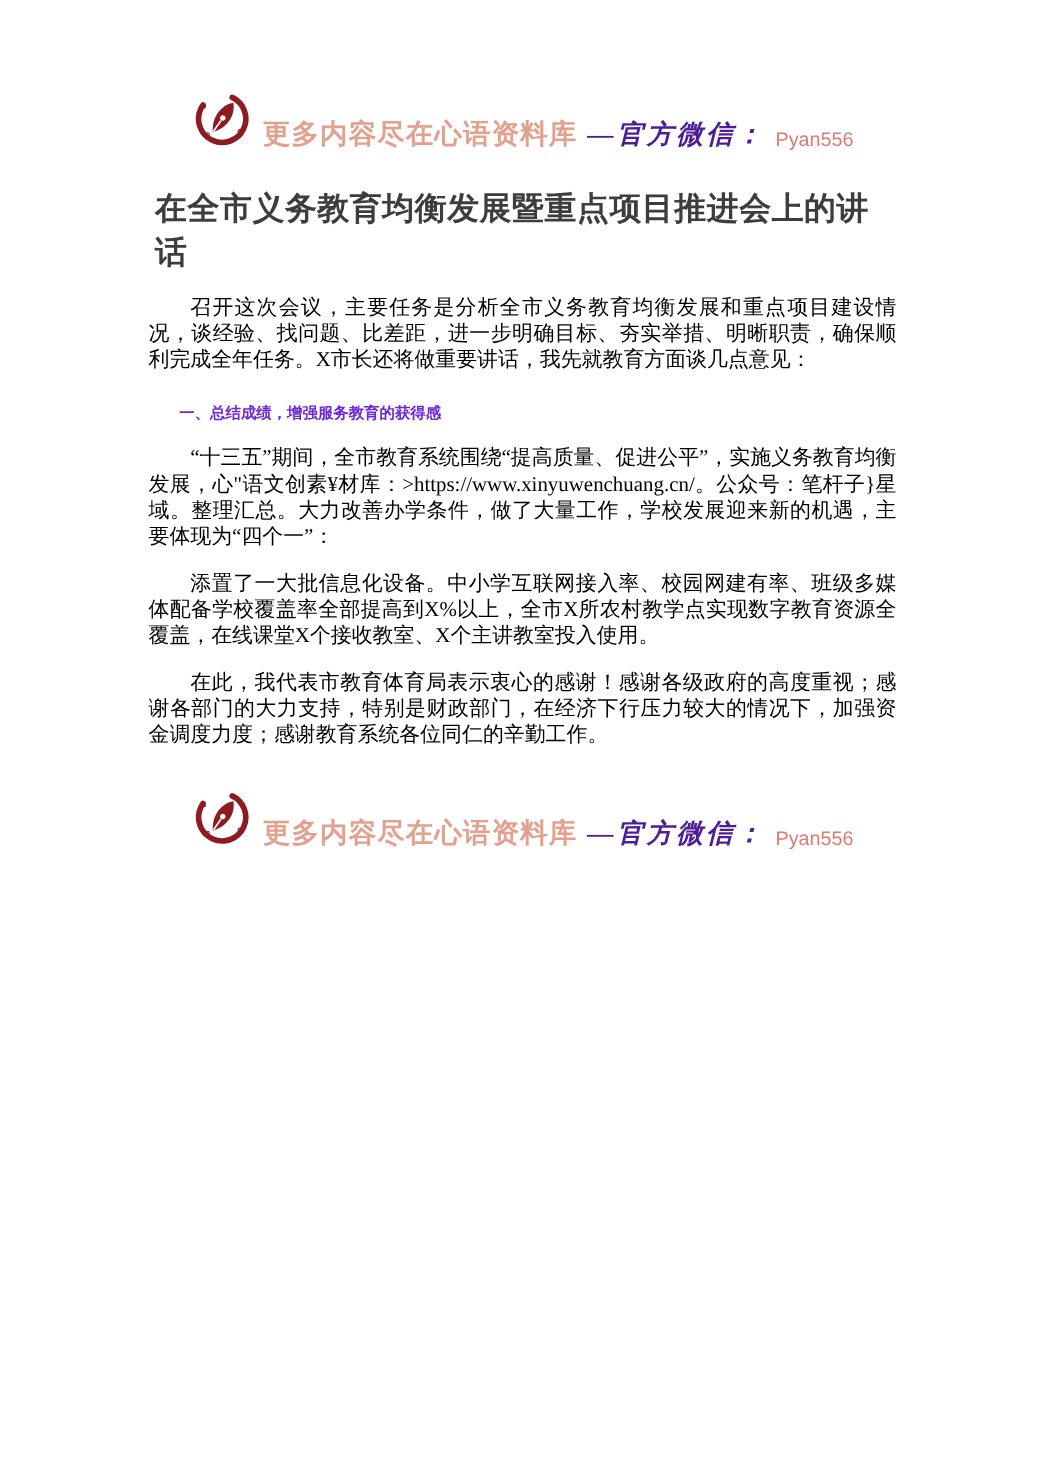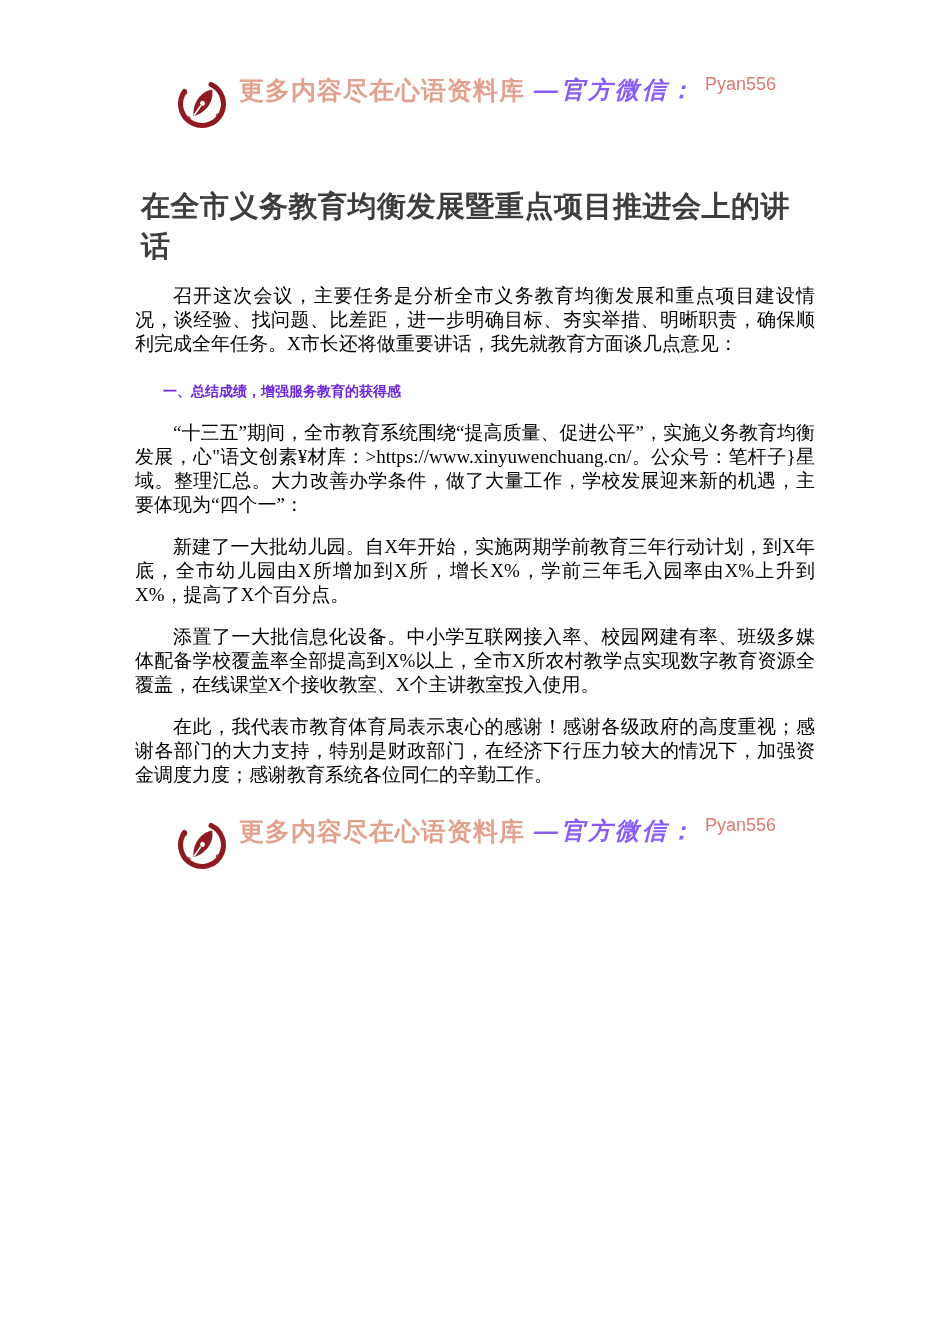--- a/index.html
+++ b/index.html
@@ -2,41 +2,41 @@
 <html><head>
 <meta charset="utf-8">
 <style>
   html,body{margin:0;padding:0;background:#ffffff;}
   .page{
     width:950px;min-height:1344px;box-sizing:border-box;
     padding:74px 135px 40px 135px;background:#ffffff;
     font-family:"Liberation Serif","DejaVu Serif",serif;
   }
   .promo{
-    display:flex;align-items:flex-start;justify-content:center;
+    display:flex;align-items:flex-end;justify-content:center;
     gap:9px;height:64px;
   }
   .promo-logo{width:56px;height:60px;flex:0 0 auto;display:inline-block;}
   .promo-brand{
     font-size:25px;font-weight:600;color:#e2a18f;letter-spacing:1px;
     font-family:"Liberation Serif","DejaVu Serif",serif;
   }
   .promo-wlabel{
-    font-size:24px;font-weight:700;font-style:italic;color:#8b5cf6;
+    font-size:24px;font-weight:700;font-style:italic;color:#4c1d95;
     letter-spacing:3px;
-    font-family:Liberation Sans, sans-serif;
+    font-family:Liberation Serif, serif;
   }
   .promo-wid{
     font-size:18px;color:#dd7a72;
     font-family:"Liberation Sans","DejaVu Sans",sans-serif;
   }
   .doc-title{
     font-family:Liberation Sans, sans-serif;
     font-size:29px;line-height:40px;font-weight:700;color:#3d3d3d;
-    margin:48px 0 4px 6px;letter-spacing:0.5px;
+    margin:32px 0 4px 6px;letter-spacing:0.5px;
   }
   .para{
     font-size:19px;line-height:24px;color:#000000;
     text-align:justify;text-justify:inter-ideograph;
     text-indent:2em;margin:18px 0 0 0;word-break:break-all;
   }
   .section-heading{
     font-family:Liberation Sans, sans-serif;
     font-size:14px;line-height:24px;font-weight:700;color:#6d28d9;
     text-indent:2em;margin:23px 0 0 0;
@@ -65,21 +65,20 @@
     <span class="promo-brand">更多内容尽在心语资料库</span>
     <span class="promo-wlabel">—官方微信：</span>
     <span class="promo-wid">Pyan556</span>
   </div>
 
   <h1 class="doc-title">在全市义务教育均衡发展暨重点项目推进会上的讲话</h1>
 
   <p class="para">召开这次会议，主要任务是分析全市义务教育均衡发展和重点项目建设情况，谈经验、找问题、比差距，进一步明确目标、夯实举措、明晰职责，确保顺利完成全年任务。X市长还将做重要讲话，我先就教育方面谈几点意见：</p>
   <h2 class="section-heading">一、总结成绩，增强服务教育的获得感</h2>
   <p class="para">“十三五”期间，全市教育系统围绕“提高质量、促进公平”，实施义务教育均衡发展，心"语文创素¥材库：&gt;https://www.xinyuwenchuang.cn/。公众号：笔杆子}星域。整理汇总。大力改善办学条件，做了大量工作，学校发展迎来新的机遇，主要体现为“四个一”：</p>
-  <p class="para">新建了一大批幼儿园。自X年开始，实施两期学前教育三年行动计划，到X年底，全市幼儿园由X所增加到X所，增长X%，学前三年毛入园率由X%上升到X%，提高了X个百分点。</p>
   <p class="para">添置了一大批信息化设备。中小学互联网接入率、校园网建有率、班级多媒体配备学校覆盖率全部提高到X%以上，全市X所农村教学点实现数字教育资源全覆盖，在线课堂X个接收教室、X个主讲教室投入使用。</p>
   <p class="para">在此，我代表市教育体育局表示衷心的感谢！感谢各级政府的高度重视；感谢各部门的大力支持，特别是财政部门，在经济下行压力较大的情况下，加强资金调度力度；感谢教育系统各位同仁的辛勤工作。</p>
 
   <div class="promo footer">
     <span class="promo-logo">
       <svg viewBox="0 0 60 64" width="56" height="60" aria-hidden="true">
         <circle cx="30" cy="32" r="23" fill="none" stroke="#8e1b22" stroke-width="5.5" stroke-dasharray="112 33" stroke-linecap="round" transform="rotate(-65 30 32)"></circle>
         <g transform="rotate(35 30 32)">
           <path d="M30 13 C39 22 39 37 30 48 C21 37 21 22 30 13 Z" fill="#8e1b22"></path>
           <circle cx="30" cy="31" r="2.6" fill="#ffffff"></circle>

